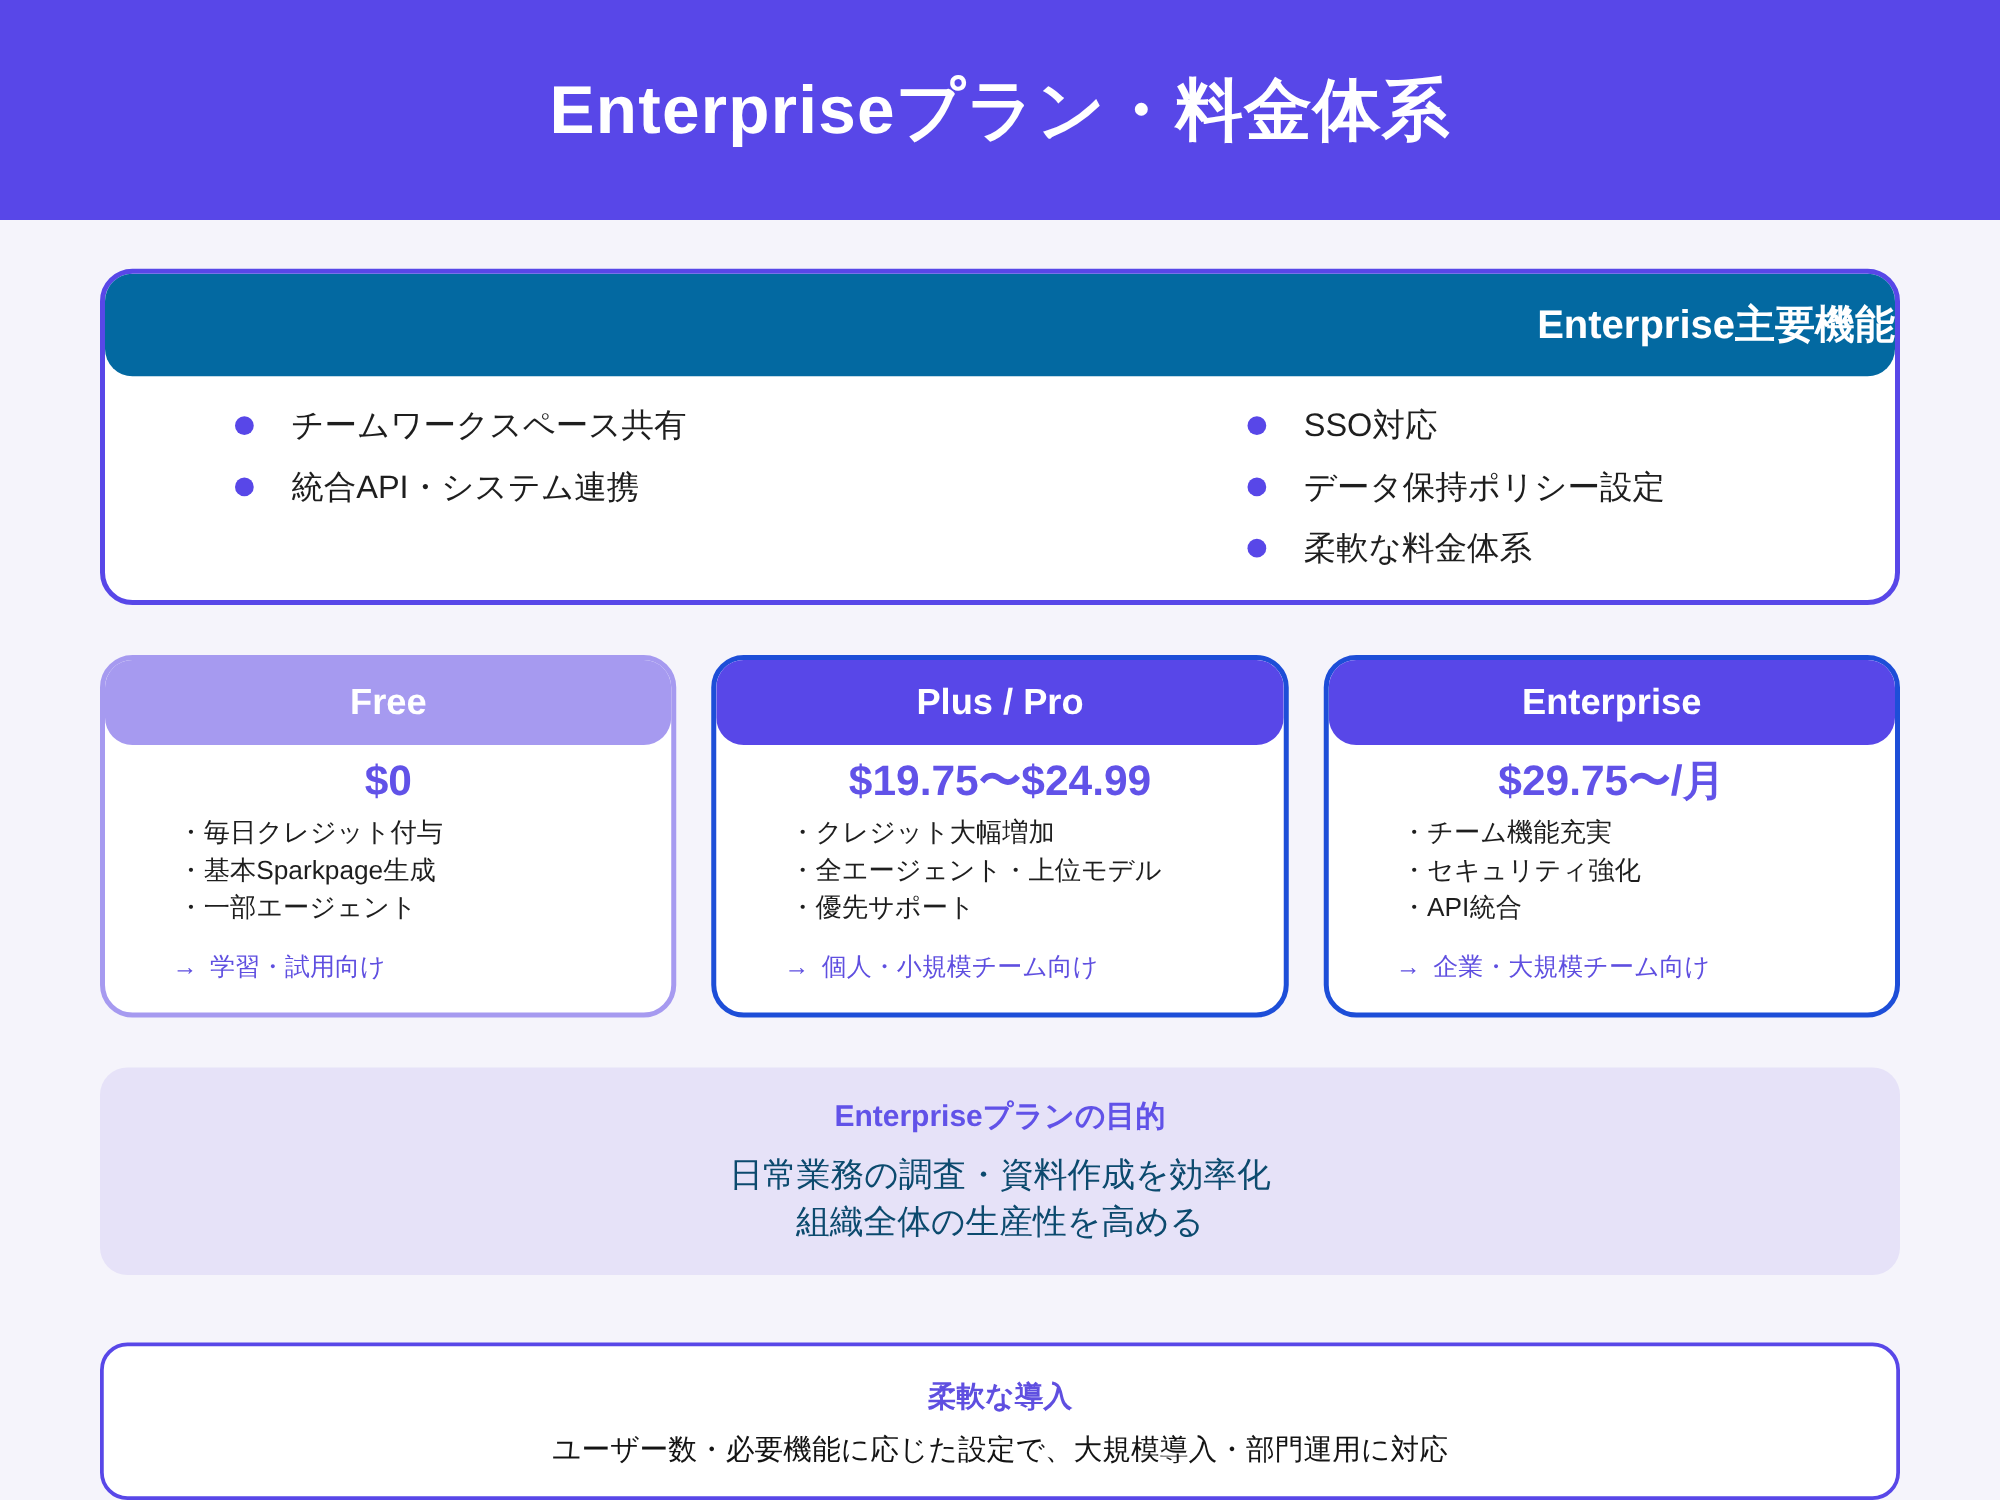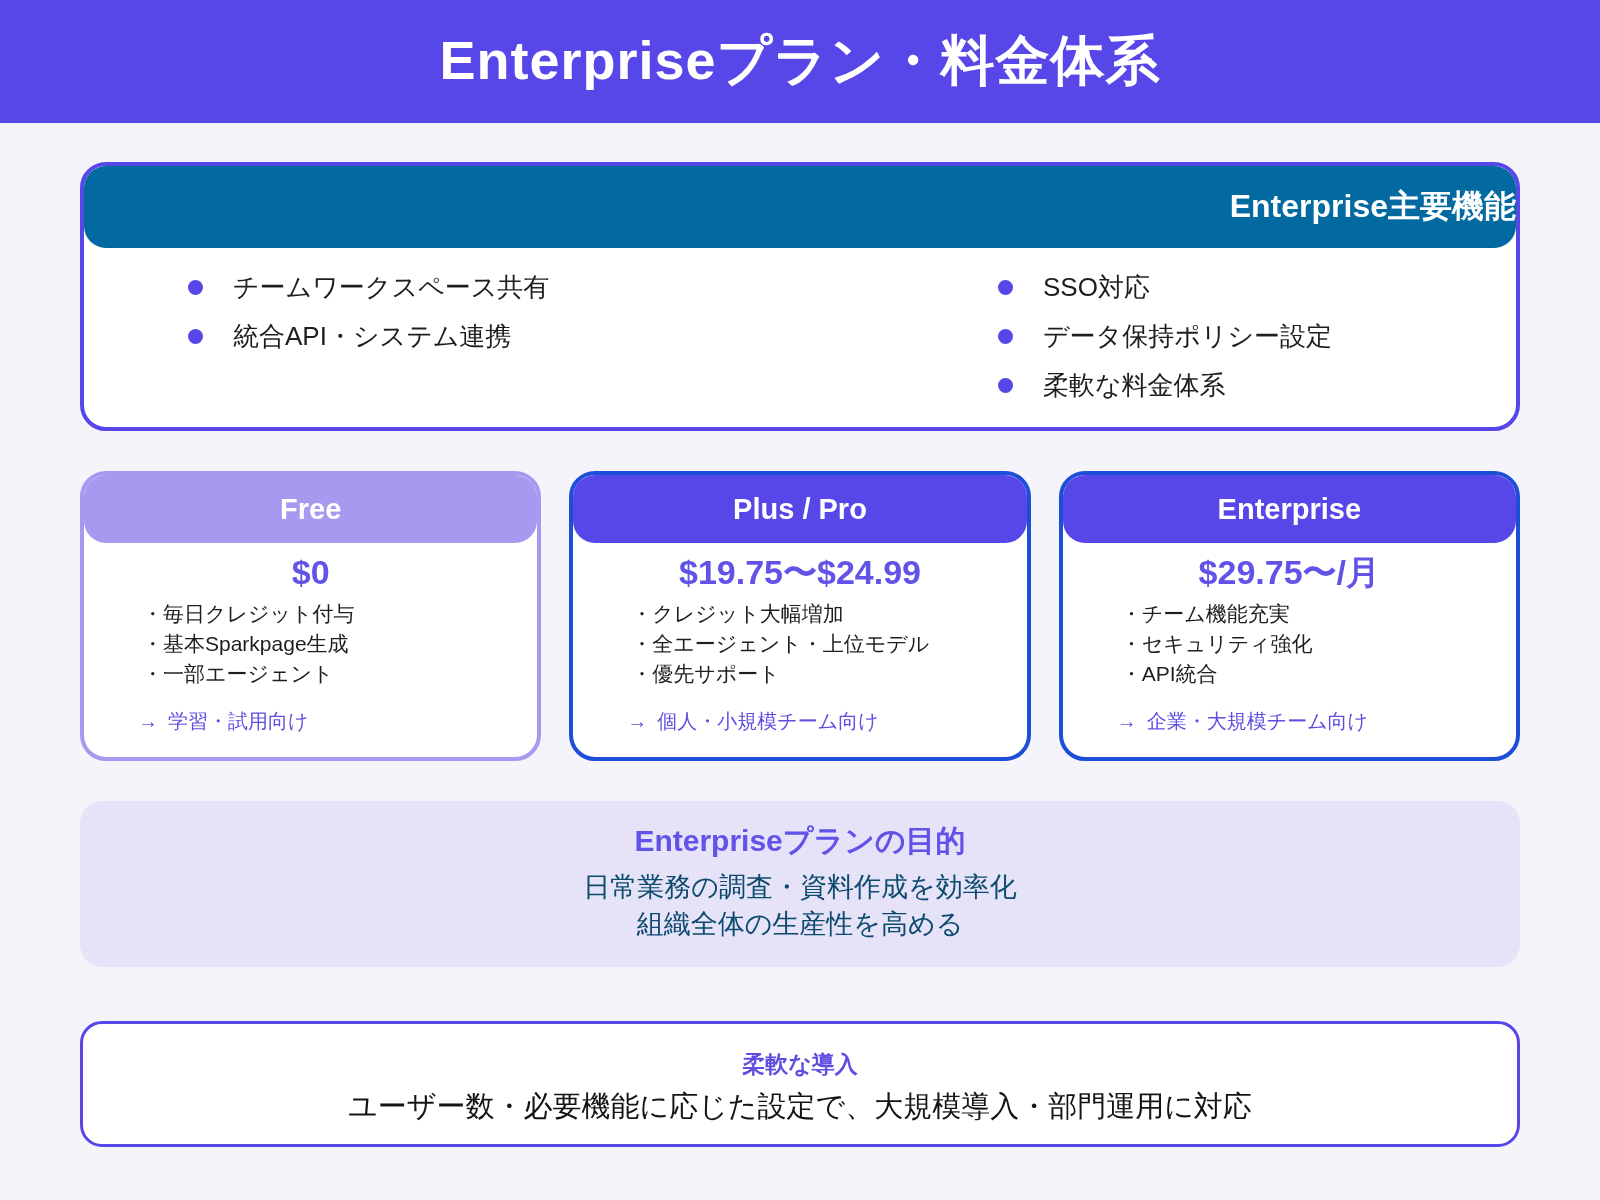--- a/index.html
+++ b/index.html
@@ -8,21 +8,21 @@
     width: 1600px;
     height: 1200px;
     background: #F5F4FB;
     font-family: "Liberation Sans", "DejaVu Sans", sans-serif;
     color: #1E1E1E;
     overflow: hidden;
   }
 
   
   .top-header {
-    height: 123px;
+    height: 176px;
     background: #5847E8;
     display: flex;
     align-items: center;
     justify-content: center;
   }
   .top-header .page-title {
     color: #FFFFFF;
     font-size: 54px;
     font-weight: bold;
     letter-spacing: 1px;
@@ -132,21 +132,21 @@
   
   .purpose-section {
     margin-top: 40px;
     background: #E6E2F8;
     border-radius: 22px;
     text-align: center;
     padding: 24px 40px;
   }
   .purpose-title {
     color: #6152E8;
-    font-size: 30px;
+    font-size: 24px;
     line-height: 32px;
     font-weight: bold;
     margin: 0 0 12px;
   }
   .purpose-line {
     font-size: 27px;
     line-height: 37px;
     color: #0c4a6e;
   }
 
@@ -160,21 +160,21 @@
     padding: 24px 40px;
   }
   .deployment-title {
     color: #5F4FE0;
     font-size: 23px;
     line-height: 32px;
     font-weight: bold;
     margin: 0 0 12px;
   }
   .deployment-text {
-    font-size: 29px;
+    font-size: 23px;
     line-height: 28px;
     color: #141414;
   }
 </style>
 </head>
 <body>
 
 <header class="top-header">
   <h1 class="page-title">Enterpriseプラン・料金体系</h1>
 </header>

